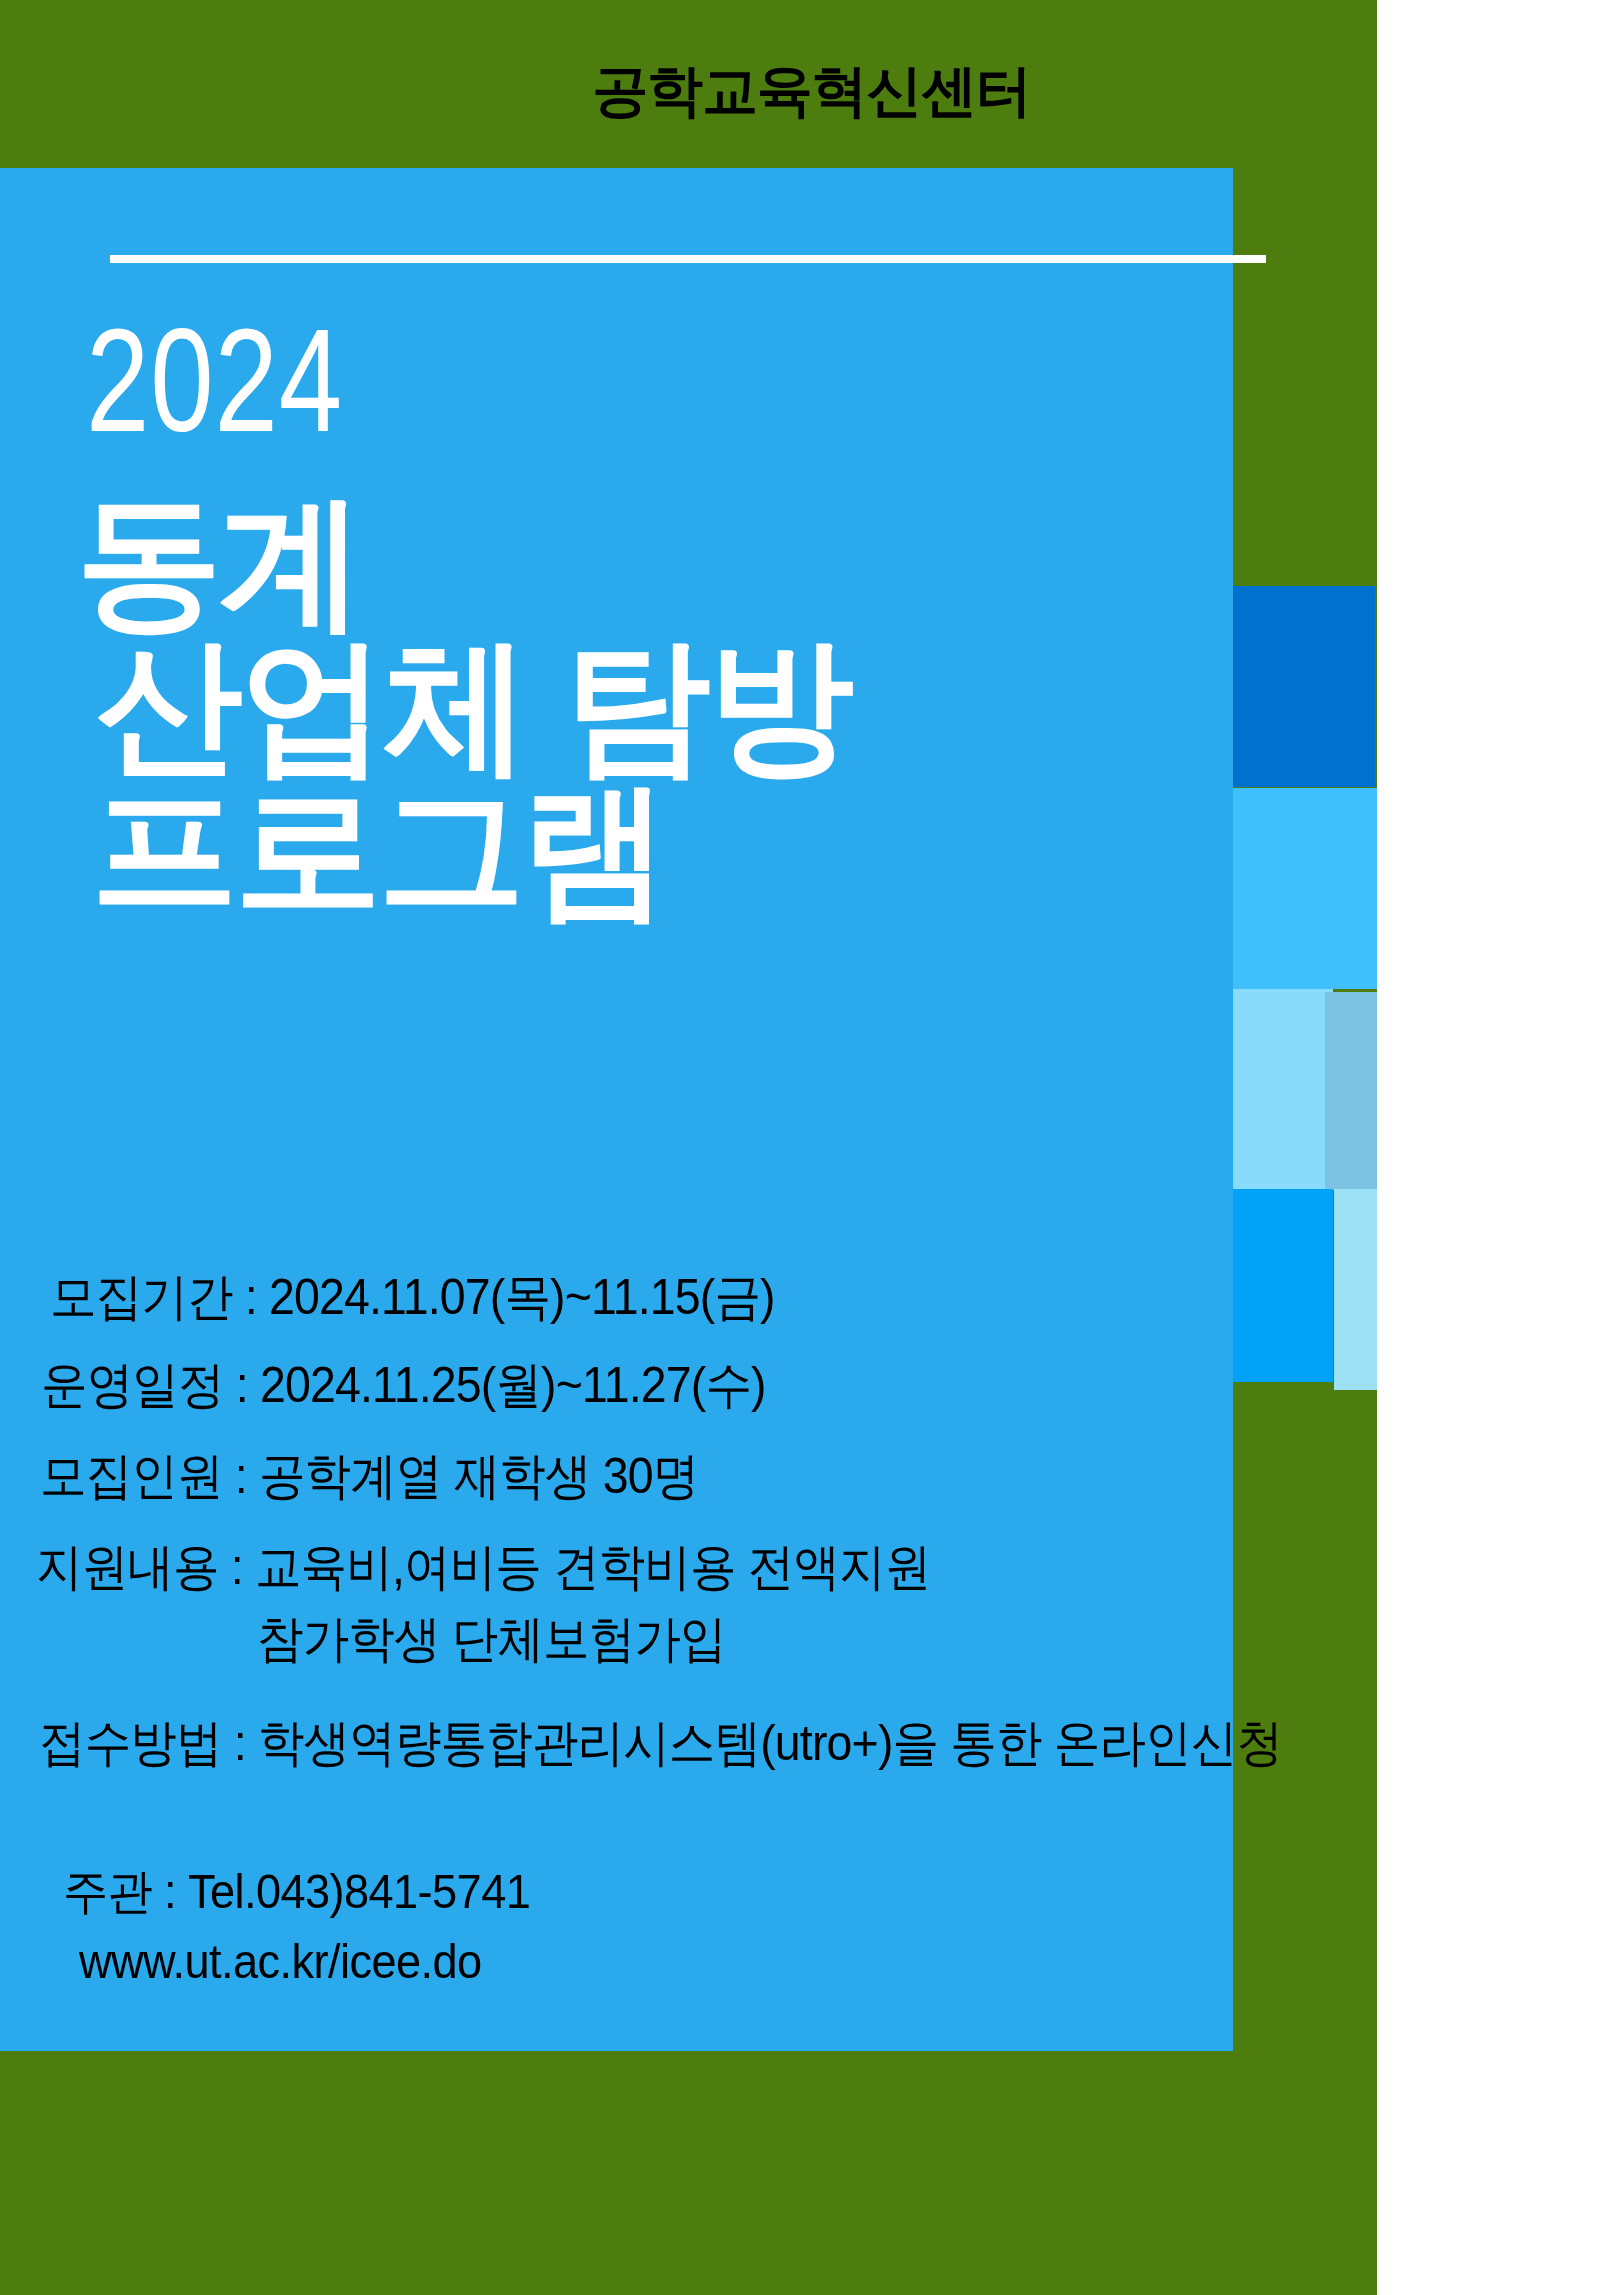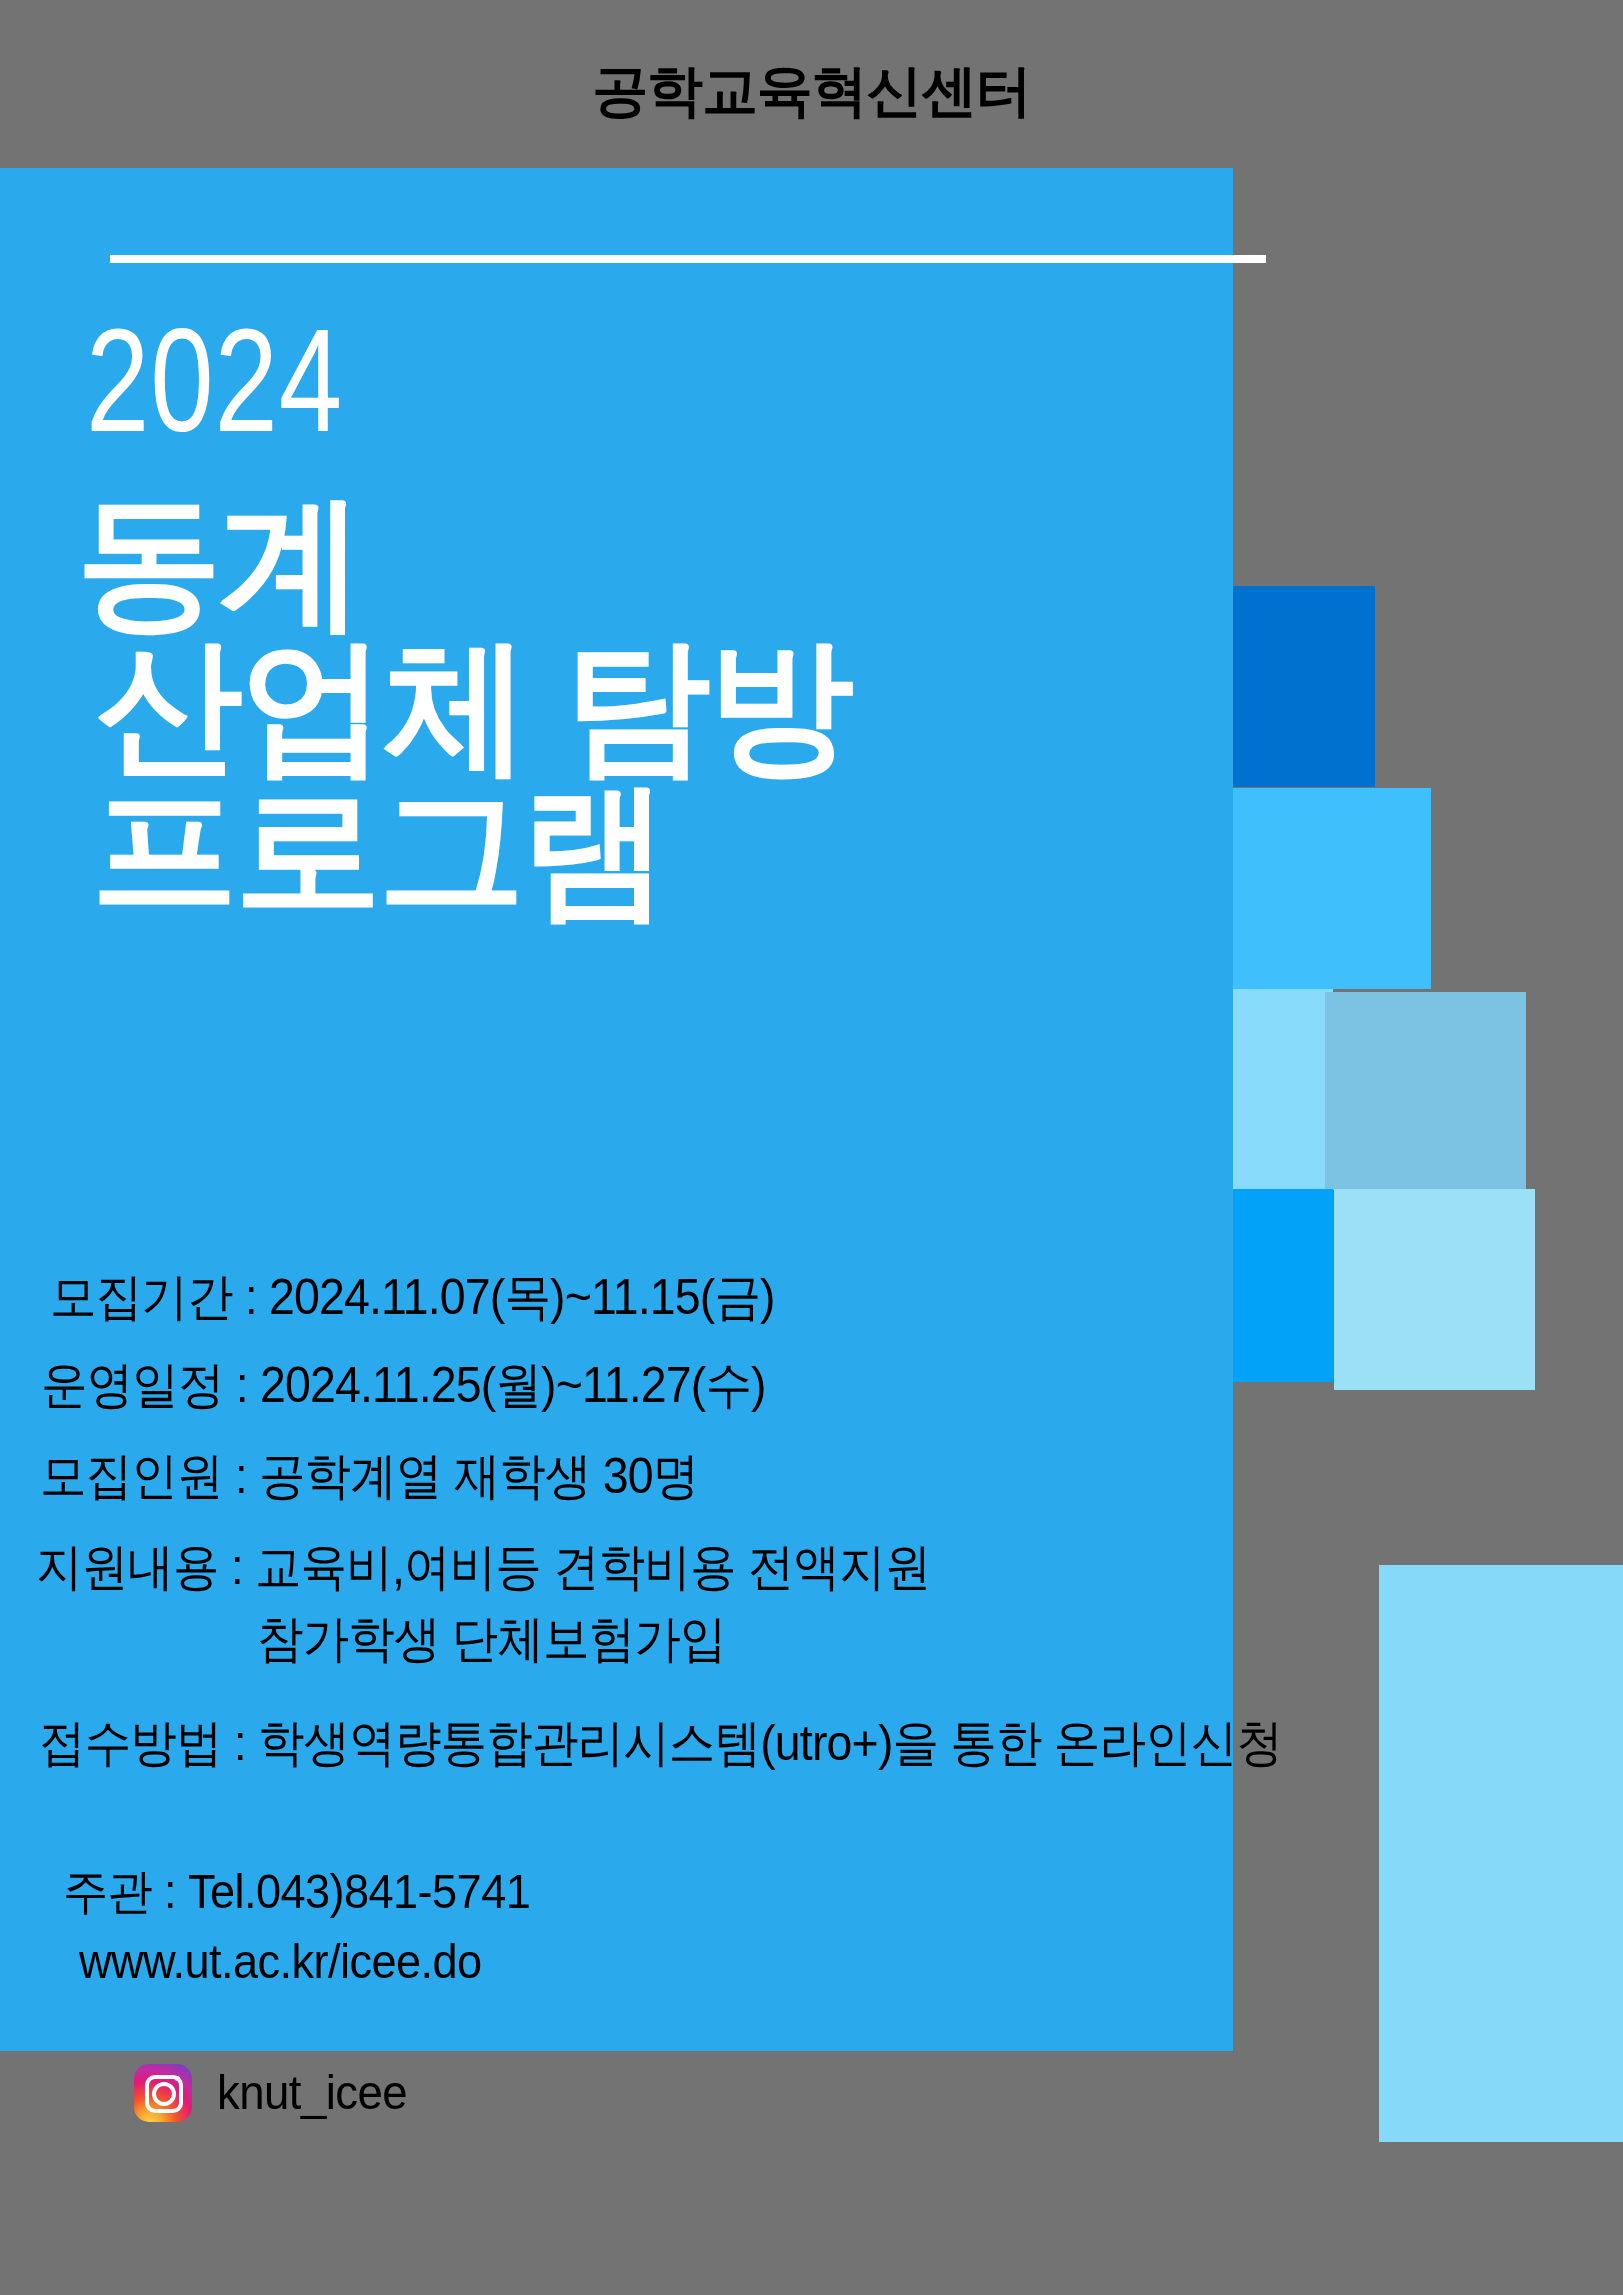--- a/index.html
+++ b/index.html
@@ -2,23 +2,23 @@
 <html style="font-size:9.3px"><head>
 <meta charset="utf-8">
 <style>
   html, body {
     margin: 0;
     padding: 0;
     background: #ffffff;
   }
   #poster {
     position: relative;
-    width: 1623px;
+    width: 1377px;
     height: 2295px;
-    background: #737373;
+    background: #4d7c0f;
     overflow: hidden;
     font-family: "Liberation Sans", "DejaVu Sans", sans-serif;
   }
 
   
   .header-title {
     position: absolute;
     left: 0;
     top: 63px;
     width: 1623px;
@@ -206,23 +206,15 @@
   <div class="info info-1">모집기간 : 2024.11.07(목)~11.15(금)</div>
   <div class="info info-2">운영일정 : 2024.11.25(월)~11.27(수)</div>
   <div class="info info-3">모집인원 : 공학계열 재학생 30명</div>
   <div class="info info-4">지원내용 : 교육비,여비등 견학비용 전액지원</div>
   <div class="info info-5">참가학생 단체보험가입</div>
   <div class="info info-6">접수방법 : 학생역량통합관리시스템(utro+)을 통한 온라인신청</div>
 
   <div class="contact contact-1">주관 :  Tel.043)841-5741</div>
   <div class="contact contact-2">www.ut.ac.kr/icee.do</div>
 
-  <div class="ig-row">
-    <div class="ig-icon">
-      <div class="ig-frame"></div>
-      <div class="ig-lens"></div>
-      <div class="ig-dot"></div>
-    </div>
-    <div class="ig-handle">knut_icee</div>
-  </div>
 
 </div>
 
 
 </body></html>

